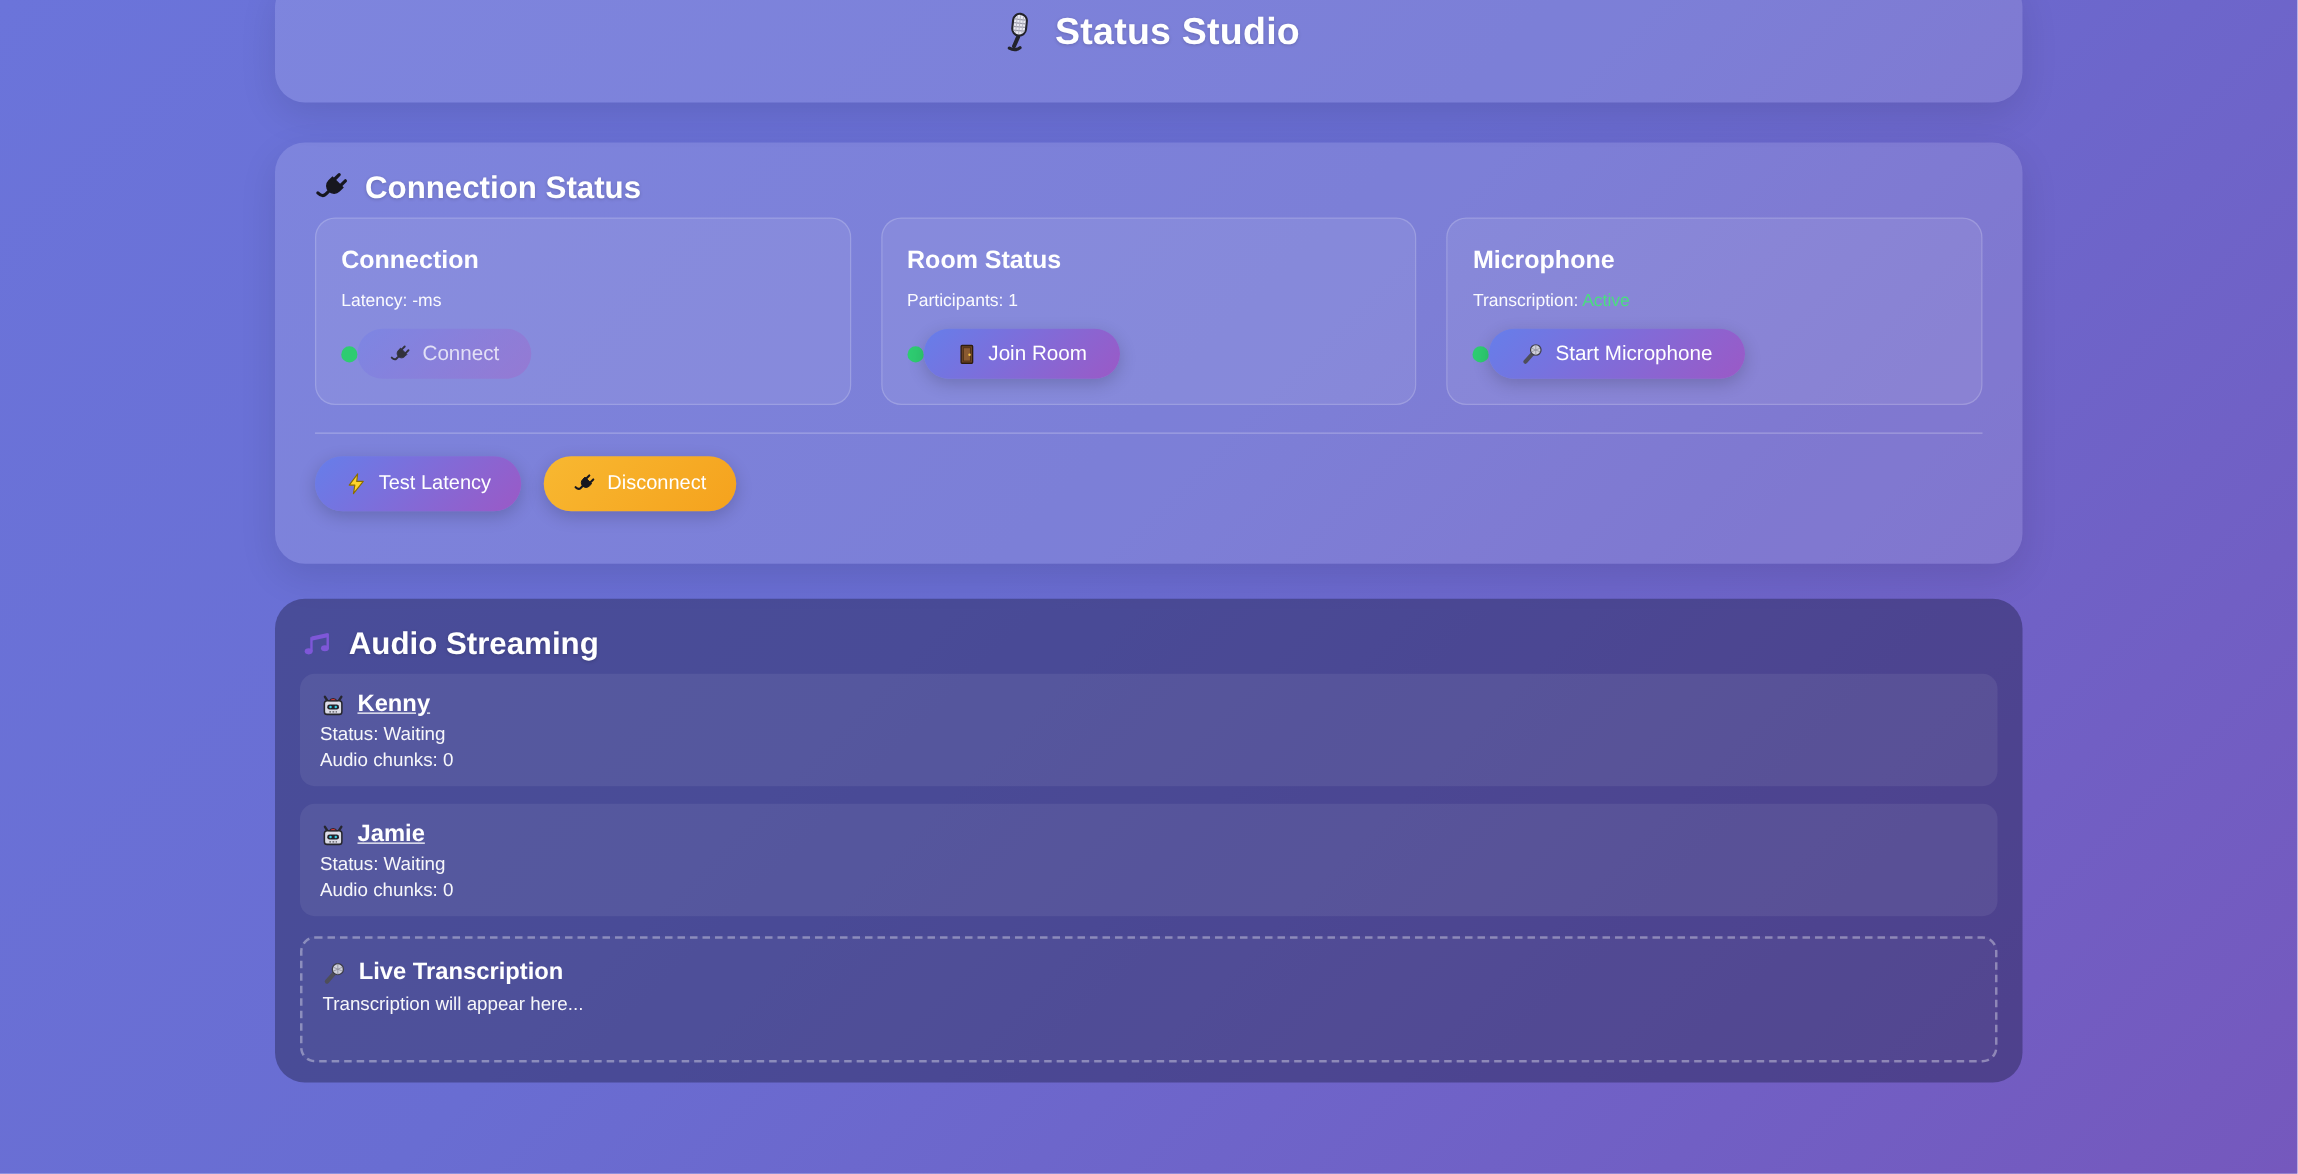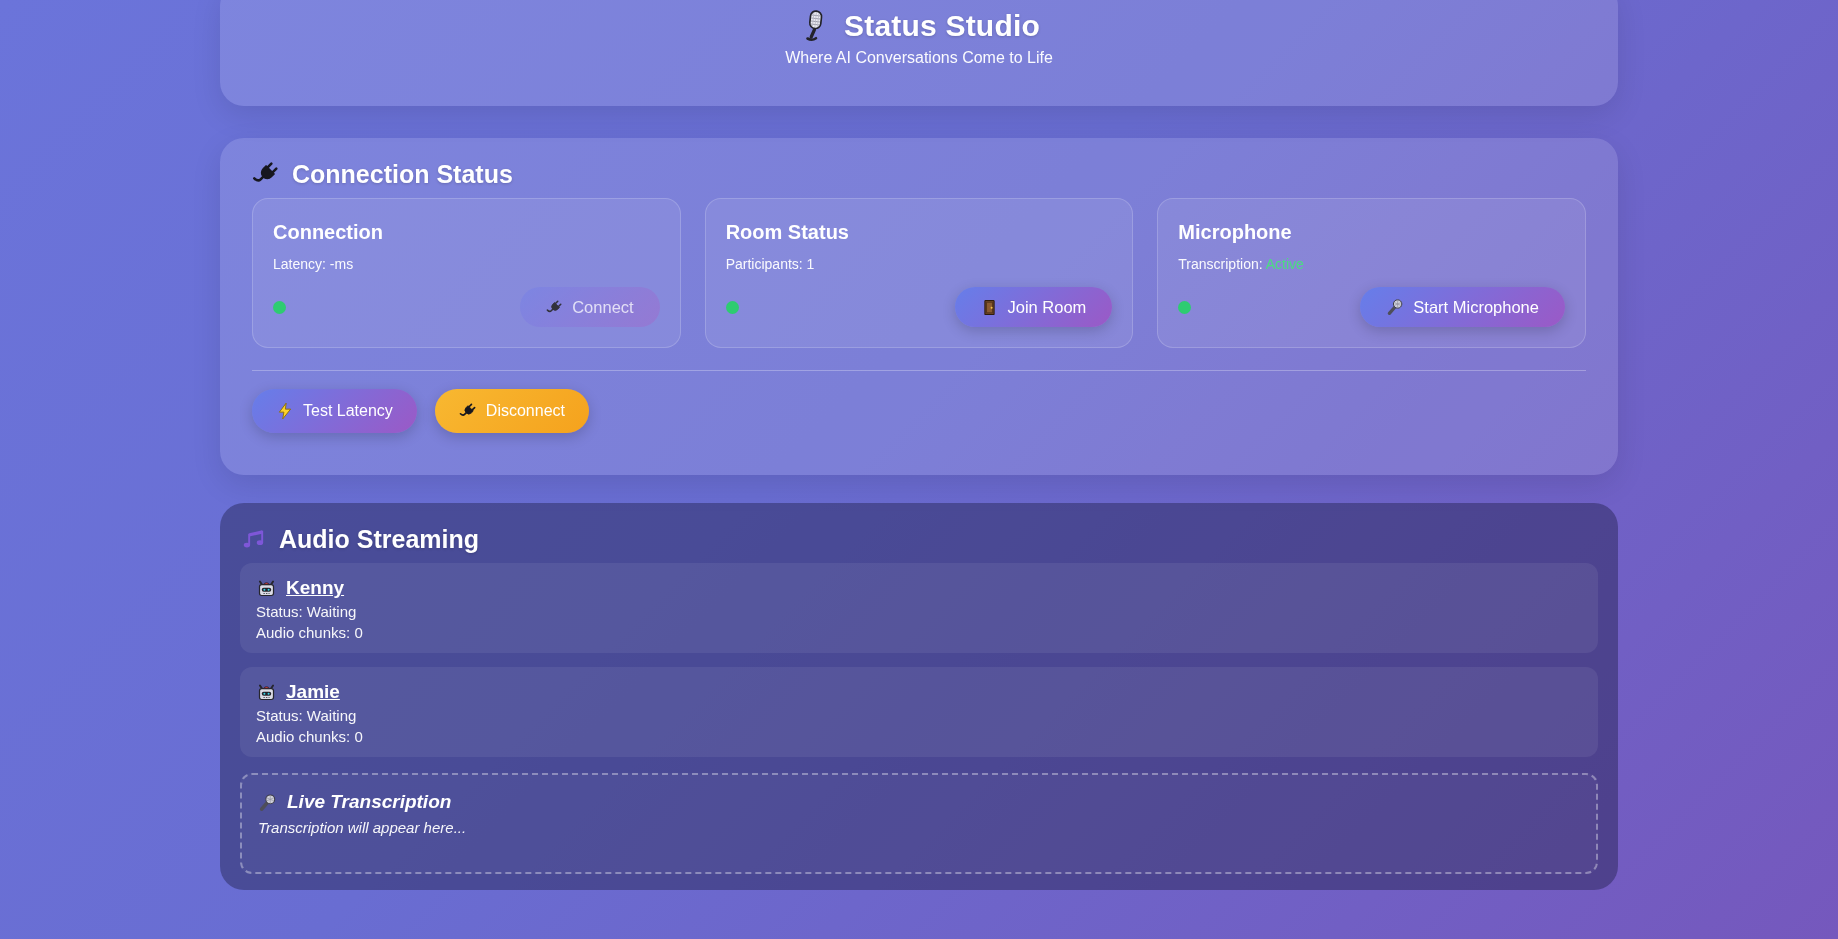--- a/index.html
+++ b/index.html
@@ -36,21 +36,21 @@
   .section-title{display:flex;align-items:center;gap:12px;font-size:25px;font-weight:700;margin:0;line-height:32px;text-shadow:0 1px 3px rgba(0,0,0,0.18);}
   .cards{display:grid;grid-template-columns:repeat(3,1fr);gap:24px;margin-top:8px;}
   .status-card{
     background:rgba(255,255,255,0.08);
     border:1px solid rgba(255,255,255,0.18);
     border-radius:16px;padding:20px;
   }
   .card-title{font-size:20px;font-weight:700;margin:0;line-height:26px;}
   .status-line{margin-top:10px;font-size:14px;line-height:18px;color:rgba(255,255,255,0.96);}
   .value-active{color:#4ade80;}
-  .btn-row{margin-top:14px;display:flex;align-items:center;gap:16px;justify-content:space-between;}
+  .btn-row{margin-top:14px;display:flex;align-items:center;}
   .dot{width:13px;height:13px;border-radius:50%;background:#2ecc71;flex-shrink:0;}
   .pill-btn{
     display:inline-flex;align-items:center;justify-content:center;gap:9px;
     height:40px;padding:0 26px;border:none;border-radius:999px;
     font-family:inherit;font-size:16.5px;color:#fff;cursor:pointer;
     background:linear-gradient(135deg,#667eea,#9b59c6);
     box-shadow:0 4px 14px rgba(0,0,0,0.18);
   }
   .pill-btn.disabled{
     background:linear-gradient(135deg,rgba(118,130,230,0.60),rgba(158,110,205,0.60));
@@ -71,21 +71,20 @@
     border-radius:12px;padding:12px 16px 10px;
   }
   .speaker-card + .speaker-card{margin-top:14px;}
   .speaker-name-row{display:flex;align-items:center;gap:9px;height:26px;text-decoration:underline;}
   .speaker-name{font-size:19px;font-weight:700;}
   .speaker-meta{font-size:15px;line-height:21px;color:rgba(255,255,255,0.95);}
   .transcription-box{
     margin-top:16px;border:2px dashed rgba(255,255,255,0.35);
     border-radius:12px;background:rgba(255,255,255,0.03);
     padding:14px 16px 34px;
-    font-style:italic;
   }
   .transcription-title-row{display:flex;align-items:center;gap:10px;height:26px;}
   .transcription-title{font-size:19px;font-weight:700;}
   .transcription-placeholder{font-size:15px;line-height:21px;margin-top:2px;color:rgba(255,255,255,0.95);}
   .icon{display:inline-flex;flex-shrink:0;}
   .icon svg{display:block;}
 </style>
 </head>
 <body>
 
@@ -99,21 +98,20 @@
             <rect x="11.5" y="2" width="11" height="17.5" rx="5.5" fill="#ececf4" stroke="#23232b" stroke-width="1.7"></rect>
             <path d="M12.5 6.5h9M12.5 9.5h9M12.5 12.5h9M12.5 15.5h9" stroke="#9a9aa8" stroke-width="1"></path>
             <path d="M14.5 4v13.5M17 3v15M19.5 4v13.5" stroke="#b9b9c6" stroke-width="0.8"></path>
           </g>
           <path d="M16.5 20.5 L13.2 28" stroke="#23232b" stroke-width="3.2" stroke-linecap="round"></path>
           <path d="M9.5 29.5 q4.5 2.6 8.5 -0.3" stroke="#23232b" stroke-width="2.6" fill="none" stroke-linecap="round"></path>
         </svg>
       </span>
       <h1 class="app-title">Status Studio</h1>
     </div>
-    <div class="subtitle">Where AI Conversations Come to Life</div>
   </header>
 
   <section class="panel section-panel">
     <h2 class="section-title">
       <span class="icon">
         <svg width="28" height="28" viewBox="0 0 24 24">
           <g transform="rotate(45 12 12)" fill="#17171f" stroke="#17171f">
             <path d="M9 2.5 v4.5 M15 2.5 v4.5" stroke-width="2.2" stroke-linecap="round"></path>
             <path d="M7 7 h10 v3.5 a5 5 0 0 1 -5 5 a5 5 0 0 1 -5 -5 z" stroke-width="1"></path>
             <path d="M12 15.5 v3 q0 3.2 -4.5 3.2" fill="none" stroke-width="2.2" stroke-linecap="round"></path>

